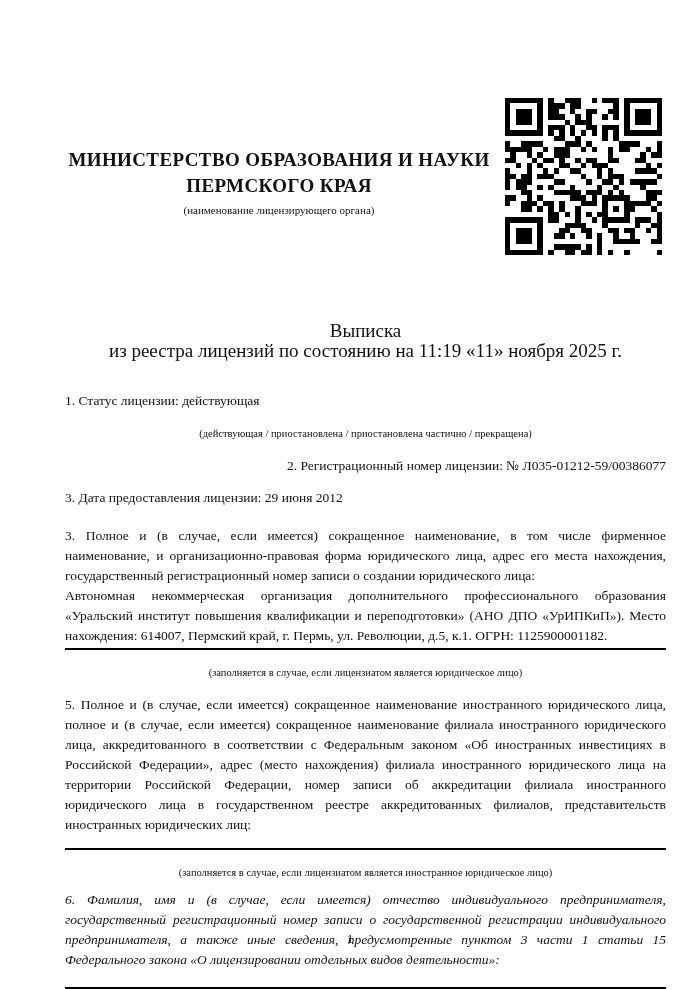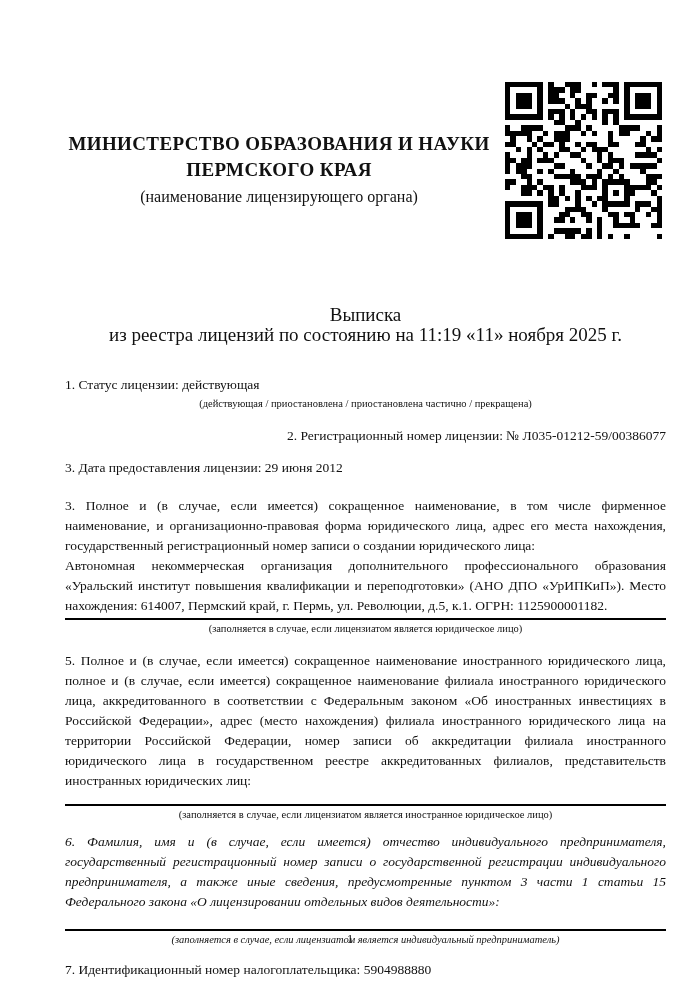--- a/index.html
+++ b/index.html
@@ -7,21 +7,21 @@
   body {
     font-family: "Liberation Serif", "DejaVu Serif", serif;
     color: #111;
     -webkit-font-smoothing: antialiased;
   }
   .page {
     position: relative;
     width: 700px;
     height: 989px;
     background: #ffffff;
-    padding: 0 34px 0 65px;
+    padding: 16px 34px 0 65px;
     overflow: hidden;
   }
   
   .header-row {
     display: flex;
     justify-content: space-between;
     align-items: flex-start;
     padding-top: 82px;
   }
   .org-block {
@@ -29,21 +29,21 @@
     margin-top: 49px;
     text-align: center;
   }
   .org-name {
     font-weight: bold;
     font-size: 19px;
     line-height: 26px;
     letter-spacing: 0.4px;
   }
   .org-caption {
-    font-size: 16px;
+    font-size: 11px;
     margin-top: 5px;
     color: #111;
   }
   .qr-box {
     width: 157px;
     height: 157px;
     flex-shrink: 0;
     margin-right: 4px;
   }
   .qr-box svg { width: 100%; height: 100%; shape-rendering: crispEdges; }
@@ -54,21 +54,21 @@
     font-size: 19px;
     line-height: 20px;
   }
   
   .item { font-size: 13.5px; line-height: 20px; }
   .para { text-align: justify; }
   .note {
     text-align: center;
     font-size: 10.5px;
     line-height: 14px;
-    margin-top: 2px;
+    margin-top: 16px;
   }
   .rule {
     border-top: 2px solid #000;
     height: 0;
   }
   .mt-i1 { margin-top: 30px; }
   .mt-i2 { margin-top: 15px; text-align: right; }
   .mt-i3 { margin-top: 12px; }
   .mt-i4 { margin-top: 18px; }
   .mt-i5 { margin-top: 15px; }

